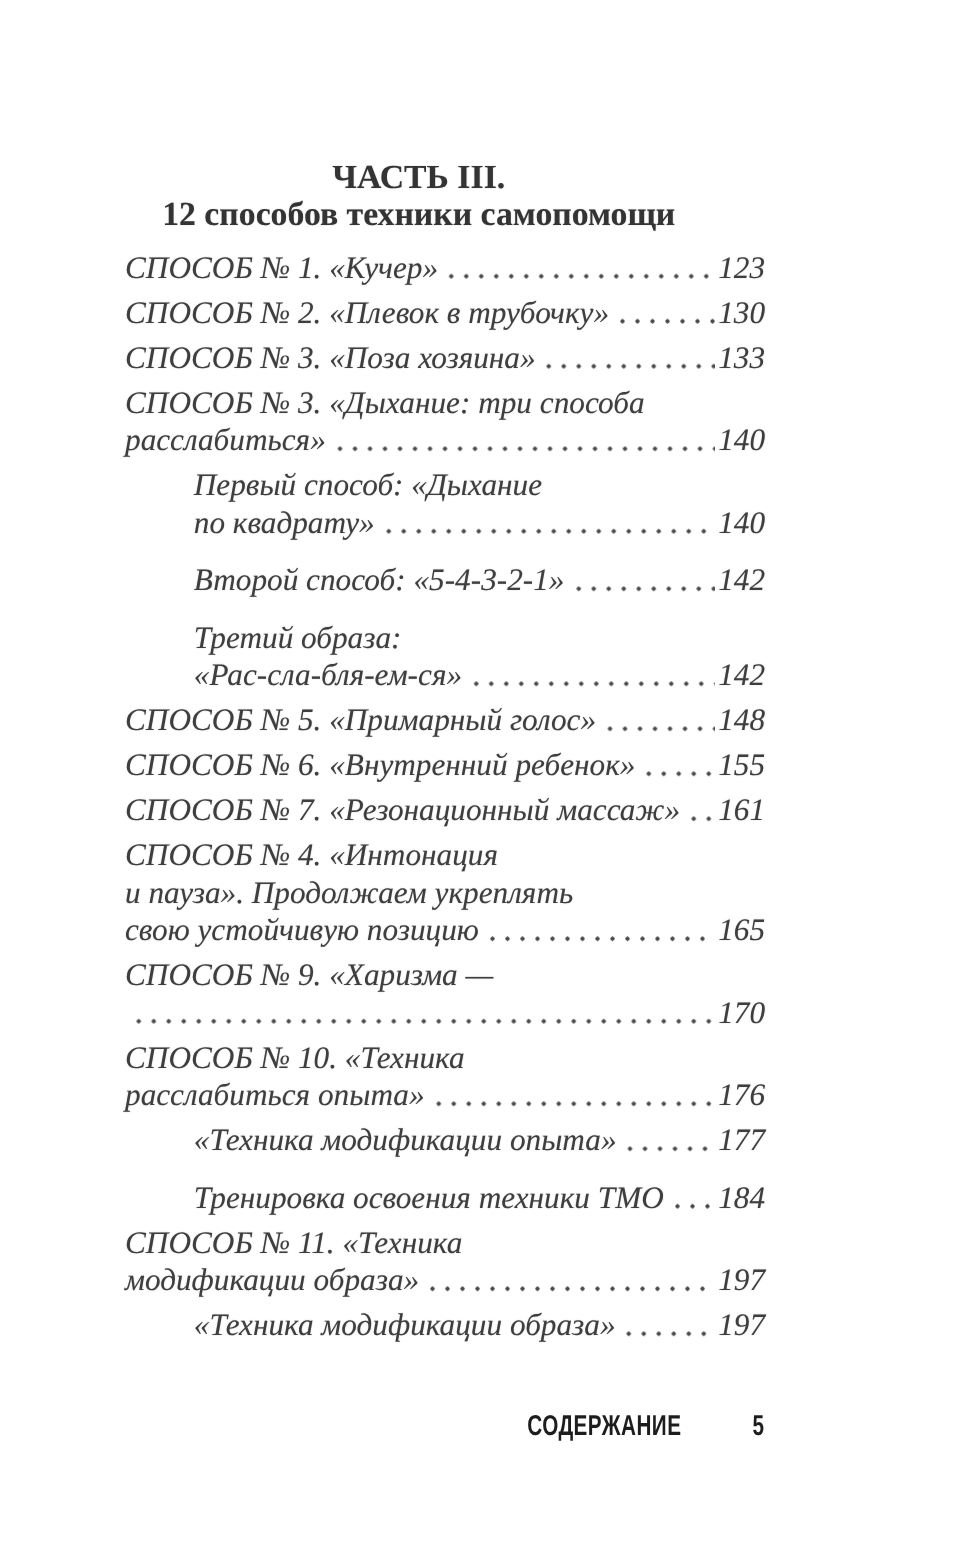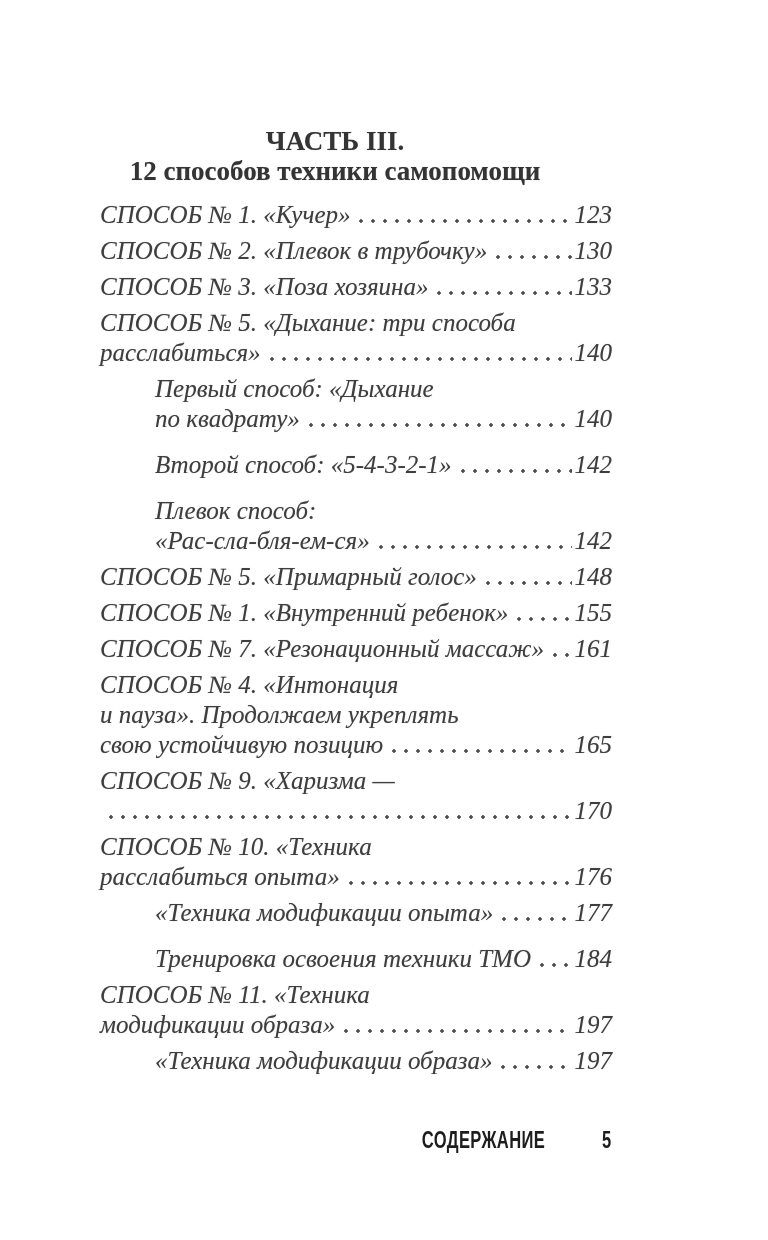--- a/index.html
+++ b/index.html
@@ -111,21 +111,21 @@
 
       <div class="entry main">
         <div class="row">
           <span class="txt">СПОСОБ № 3. «Поза хозяина»</span>
           <span class="dots"></span>
           <span class="pg">133</span>
         </div>
       </div>
 
       <div class="entry main">
-        <div class="ln">СПОСОБ № 5. «Дыхание: три способа</div>
+        <div class="ln">СПОСОБ № 3. «Дыхание: три способа</div>
         <div class="row">
           <span class="txt">расслабиться»</span>
           <span class="dots"></span>
           <span class="pg">140</span>
         </div>
       </div>
 
       <div class="entry sub">
         <div class="ln">Первый способ: «Дыхание</div>
         <div class="row">
@@ -137,39 +137,39 @@
 
       <div class="entry sub tight">
         <div class="row">
           <span class="txt">Второй способ: «5-4-3-2-1»</span>
           <span class="dots"></span>
           <span class="pg">142</span>
         </div>
       </div>
 
       <div class="entry sub tight">
-        <div class="ln">Плевок способ:</div>
+        <div class="ln">Третий образа:</div>
         <div class="row">
           <span class="txt">«Рас-сла-бля-ем-ся»</span>
           <span class="dots"></span>
           <span class="pg">142</span>
         </div>
       </div>
 
       <div class="entry main">
         <div class="row">
           <span class="txt">СПОСОБ № 5. «Примарный голос»</span>
           <span class="dots"></span>
           <span class="pg">148</span>
         </div>
       </div>
 
       <div class="entry main">
         <div class="row">
-          <span class="txt">СПОСОБ № 1. «Внутренний ребенок»</span>
+          <span class="txt">СПОСОБ № 6. «Внутренний ребенок»</span>
           <span class="dots"></span>
           <span class="pg">155</span>
         </div>
       </div>
 
       <div class="entry main">
         <div class="row">
           <span class="txt">СПОСОБ № 7. «Резонационный массаж»</span>
           <span class="dots"></span>
           <span class="pg">161</span>

